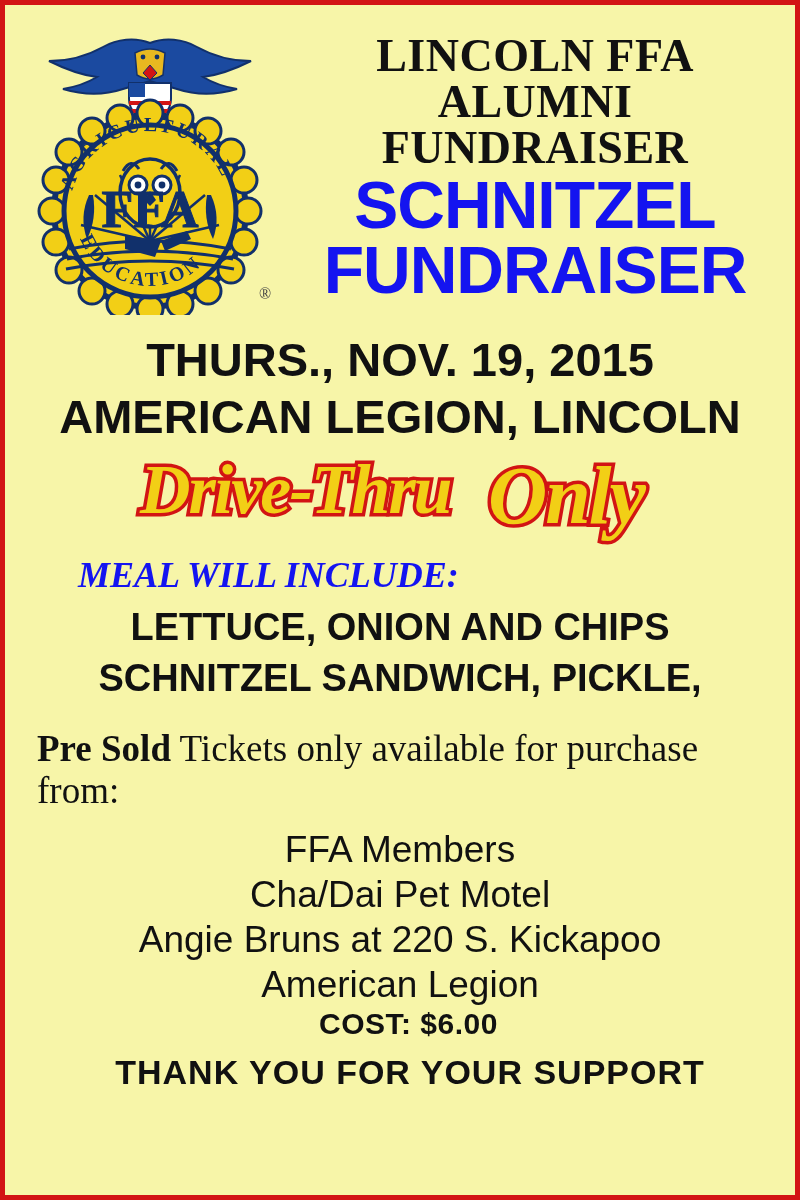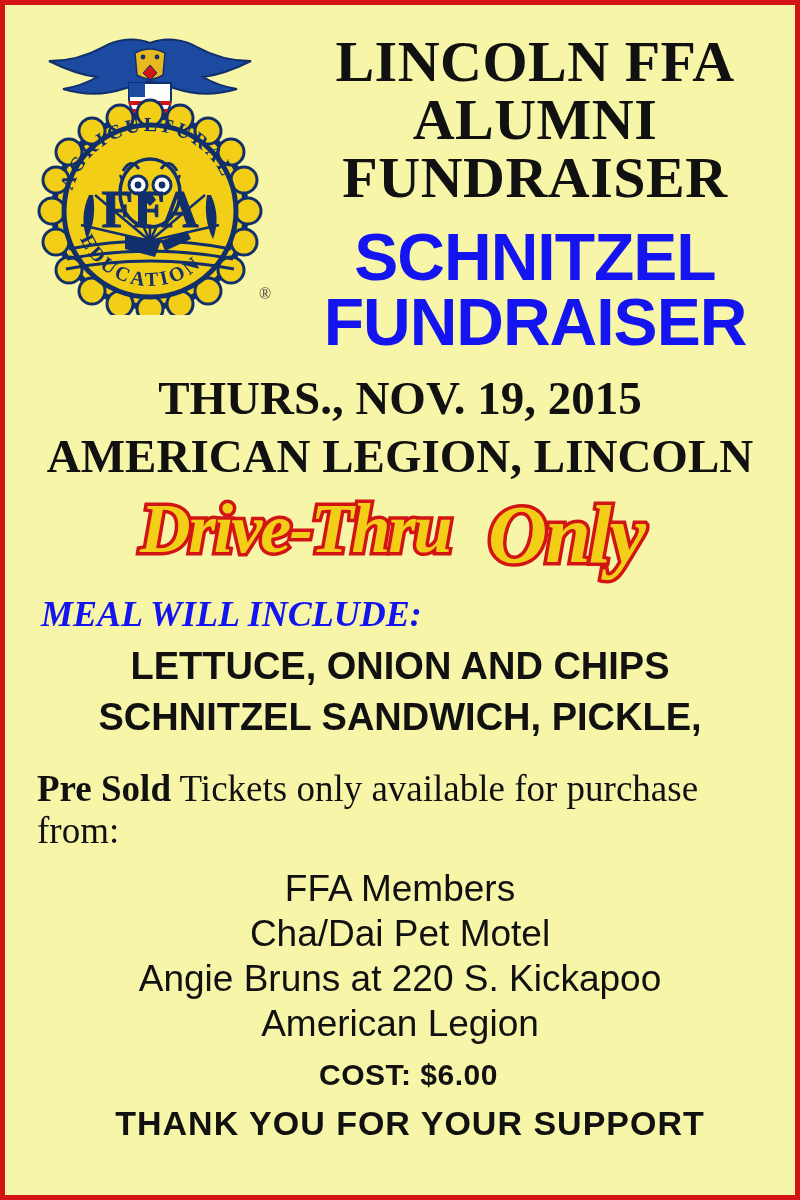--- a/index.html
+++ b/index.html
@@ -44,28 +44,28 @@
     height: 280px;
   }
   .header-text {
     flex: 1 1 auto;
     text-align: center;
     padding-top: 14px;
   }
   .org-title {
     font-family: "Liberation Serif", serif;
     font-weight: bold;
-    font-size: 58px;
+    font-size: 46px;
     line-height: 1.0;
     color: #111111;
     letter-spacing: 0.5px;
   }
   .org-title div { white-space: nowrap; }
   .main-title {
-    margin-top: 18px;
+    margin-top: 2px;
     font-family: "Liberation Sans", sans-serif;
     font-weight: bold;
     font-size: 66px;
     line-height: 0.98;
     color: #1414f0;
     letter-spacing: -1px;
   }
   .main-title div { white-space: nowrap; }
 
   
@@ -73,21 +73,20 @@
     margin-top: 16px;
     text-align: center;
     font-family: "Liberation Sans", sans-serif;
     font-weight: bold;
     color: #111111;
   }
   .event-lines .line {
     font-size: 47px;
     line-height: 1.22;
     white-space: nowrap;
-    font-family: Liberation Serif, serif;
   }
 
   
   .drive-thru {
     margin-top: 1px;
     text-align: center;
     height: 105px;
     position: relative;
   }
   .drive-thru svg {
@@ -104,20 +103,21 @@
   
   .meal-head {
     margin-top: 2px;
     padding-left: 36px;
     font-family: "Liberation Serif", serif;
     font-style: italic;
     font-weight: bold;
     font-size: 36px;
     color: #1414f0;
     text-align: left;
+    margin-left: 37px;
   }
   .meal-items {
     margin-top: 6px;
     text-align: center;
     font-family: "Liberation Sans", sans-serif;
     font-weight: bold;
     font-size: 38px;
     line-height: 1.35;
     color: #111111;
   }
@@ -143,21 +143,21 @@
     text-align: center;
     font-family: "Liberation Sans", sans-serif;
     font-weight: normal;
     font-size: 37px;
     line-height: 1.22;
     color: #111111;
   }
   .sellers div { white-space: nowrap; }
 
   .cost {
-    margin-top: 12px;
+    margin-top: 0;
     text-align: center;
     font-family: "Liberation Sans", sans-serif;
     font-weight: bold;
     font-size: 30px;
     color: #111111;
     letter-spacing: 0.5px;
     padding-left: 17px;
   }
   .thanks {
     margin-top: 12px;

